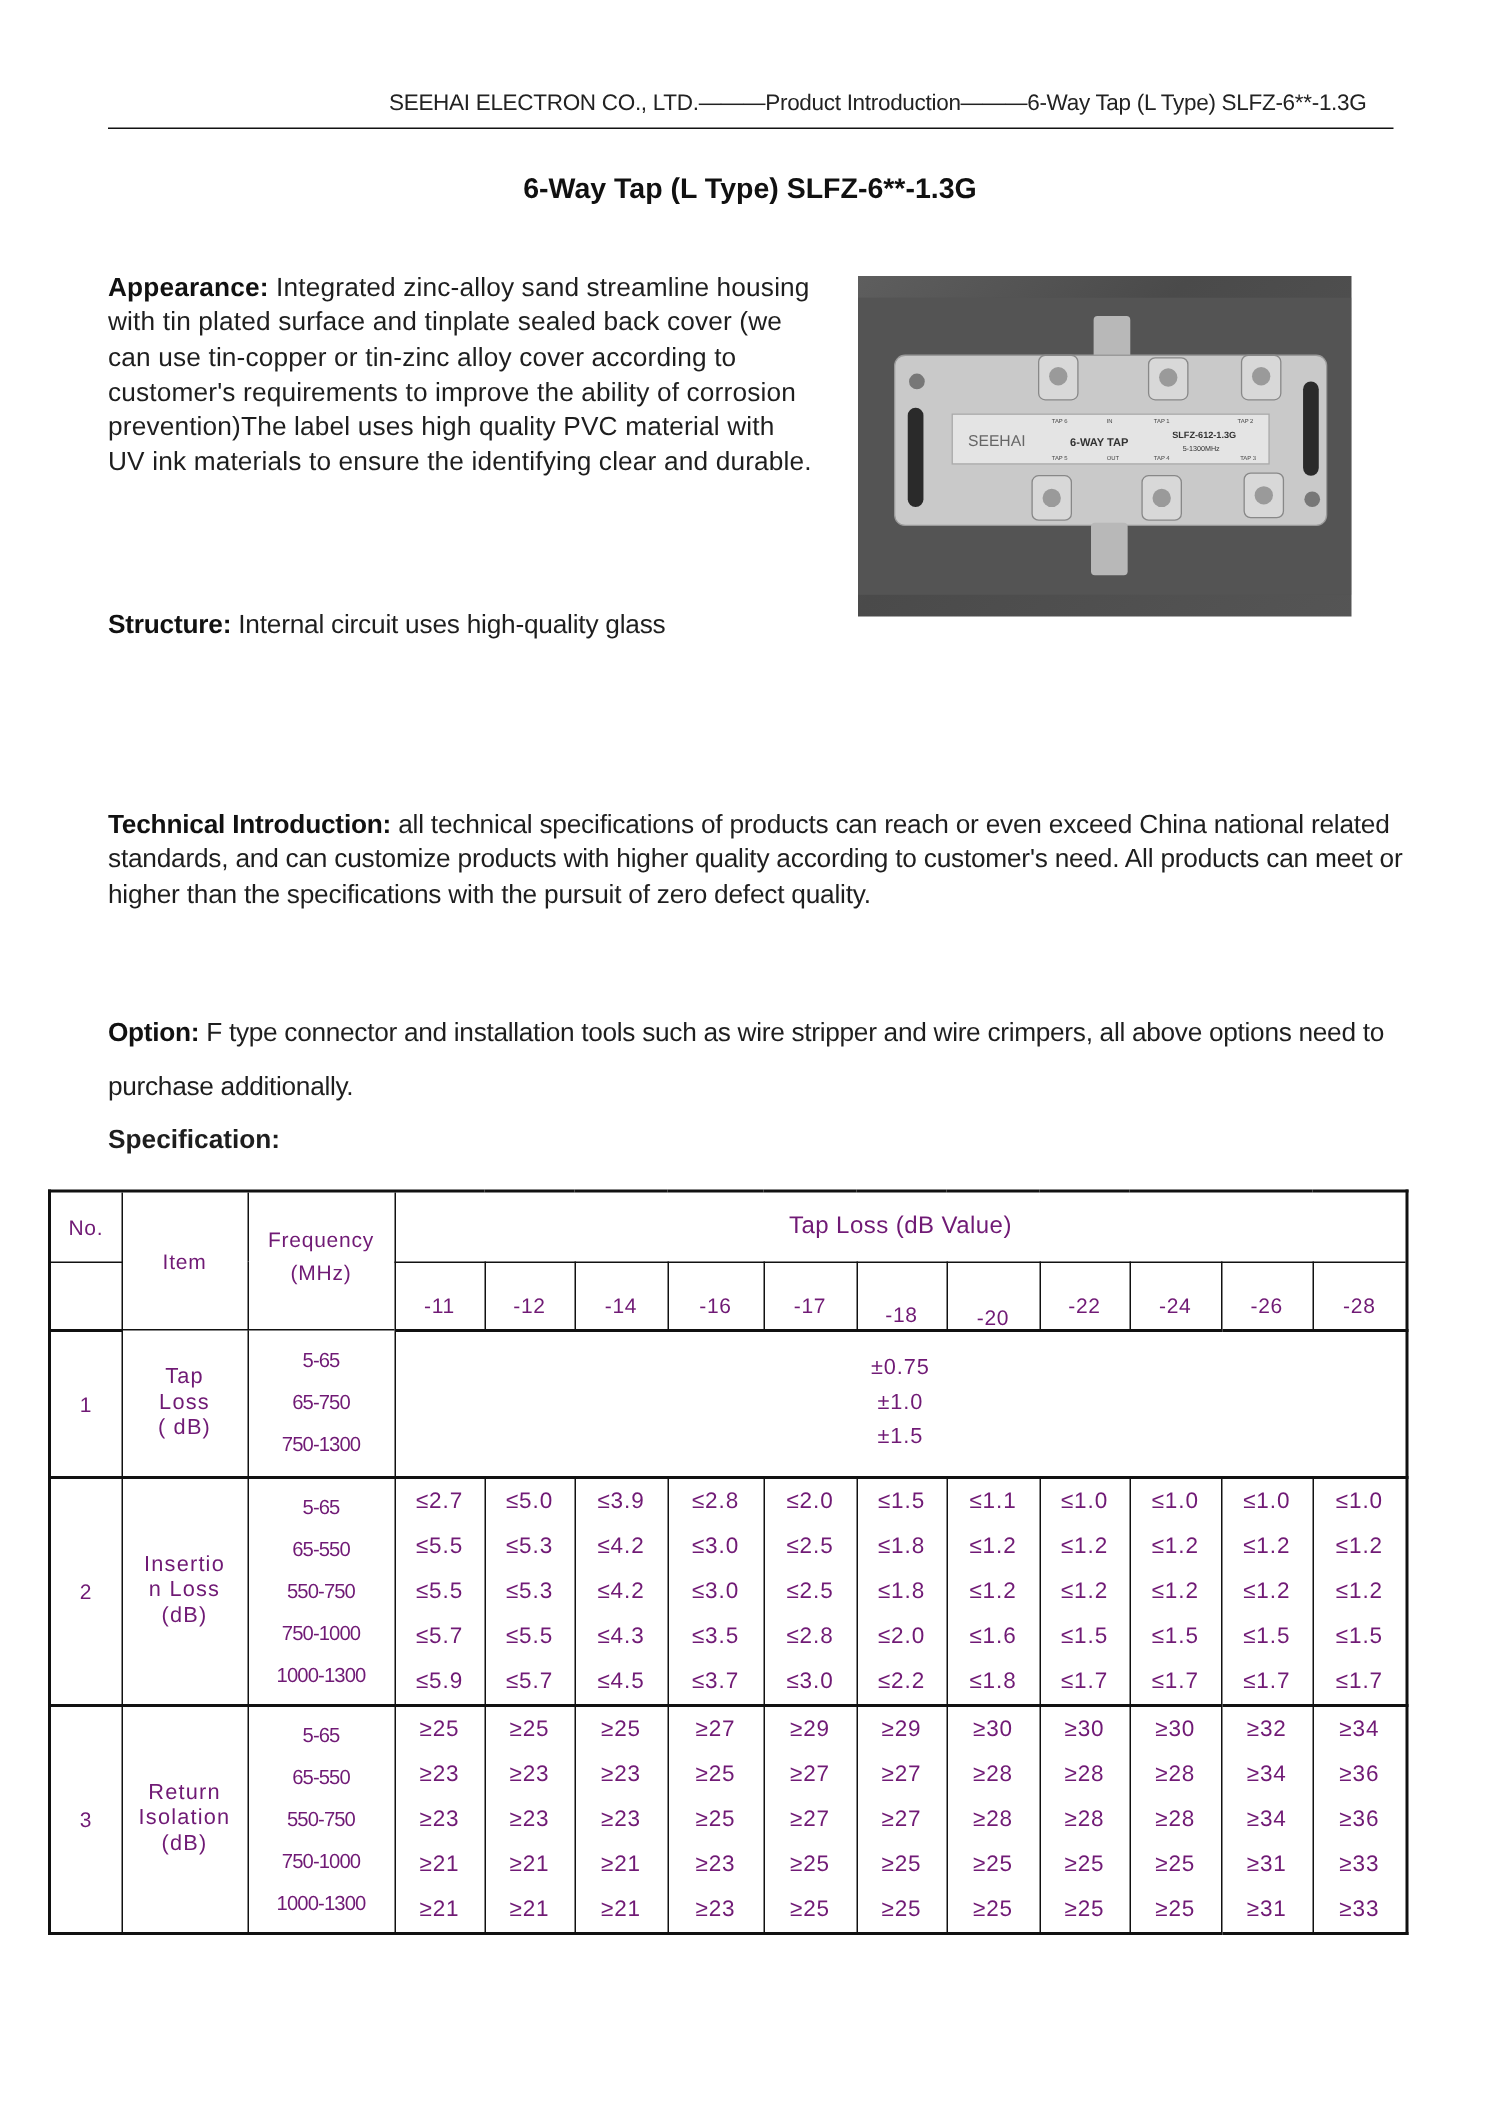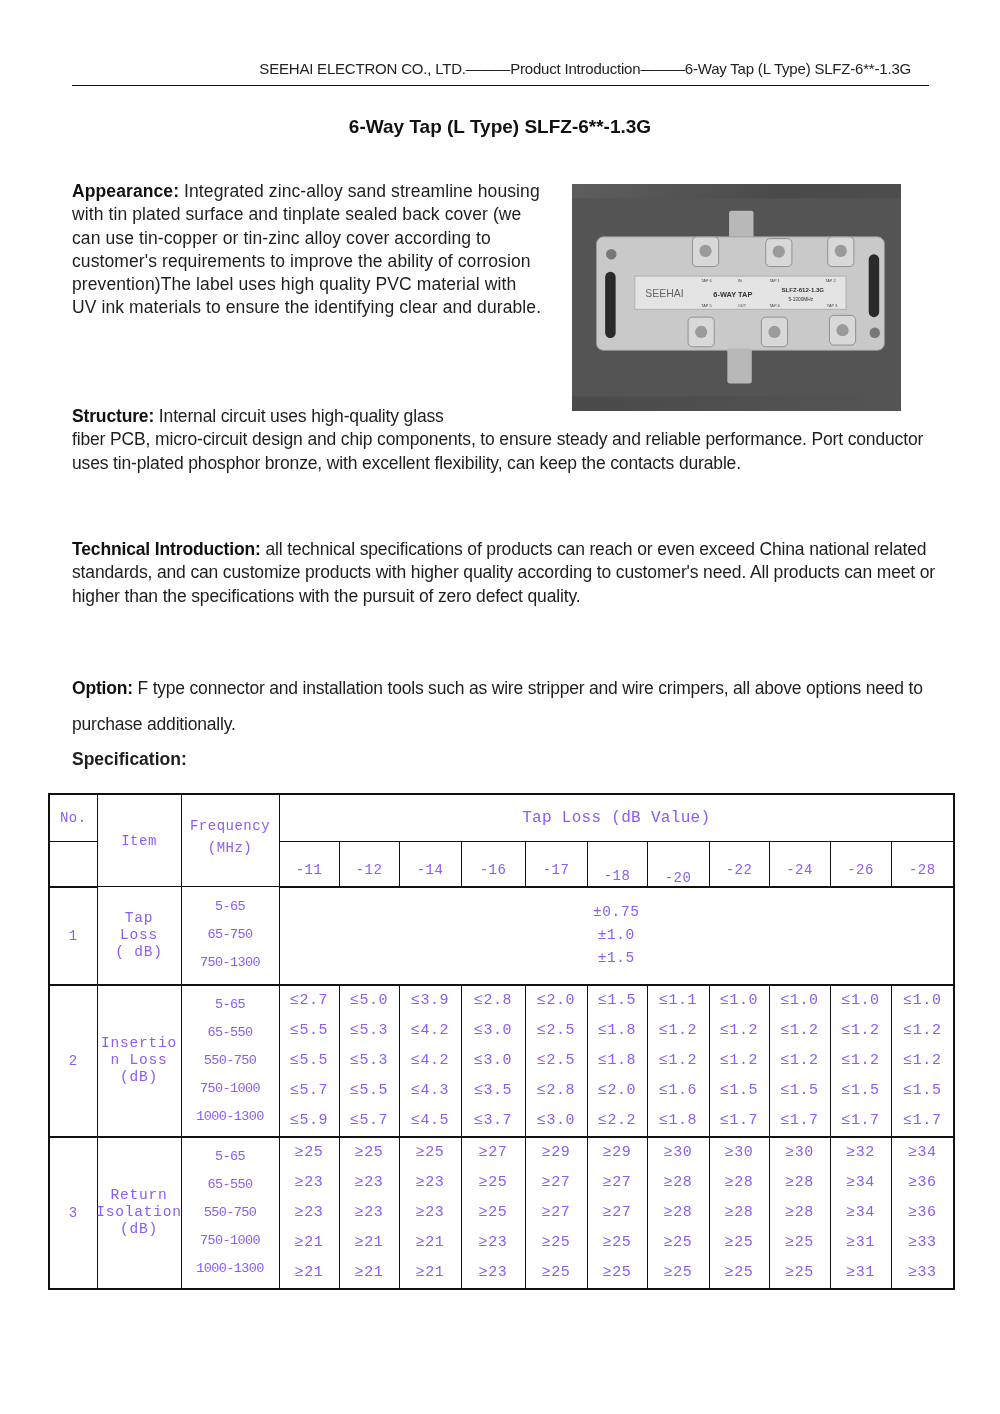--- a/index.html
+++ b/index.html
@@ -16,22 +16,22 @@
   #appearance { top: 180px; width: 470px; letter-spacing: 0.1px; }
   #structure { top: 405px; width: 870px; letter-spacing: -0.15px; }
   #techspec { top: 538px; width: 870px; letter-spacing: -0.15px; }
   #option { top: 670px; width: 870px; line-height: 36px; letter-spacing: -0.2px; }
   #spec-label { top: 748px; font-weight: bold; font-size: 17.5px; }
 
   .photo { position: absolute; left: 547px; top: 184px; width: 329px; height: 227px;
            background: linear-gradient(135deg, #5e5e5e 0%, #4a4a4a 40%, #555 100%); overflow: hidden; margin-left: 25px; }
   .photo svg { width: 100%; height: 100%; display: block; }
 
-  table.spec { position: absolute; left: 48px; top: 793px; width: 905px;
-               border-collapse: collapse; table-layout: fixed; font-size: 14px; color: #8b5cf6; font-family: Liberation Mono, monospace; }
+  table.spec { position: absolute; left: 32px; top: 793px; width: 905px;
+               border-collapse: collapse; table-layout: fixed; font-size: 14px; color: #701a75; }
   table.spec td { border: 1.5px solid #111; text-align: center; vertical-align: middle; padding: 0; }
   table.spec .outer-top td { border-top: 2.5px solid #111; }
   table.spec td.first { border-left: 2.5px solid #111; }
   table.spec td.last { border-right: 2.5px solid #111; }
   table.spec tr.group-end td { border-bottom: 2.5px solid #111; }
   .hdr-small { font-size: 14px; letter-spacing: 0.5px; }
   .tap-title { font-size: 16px; letter-spacing: 0.3px; }
   .stack { display: flex; flex-direction: column; align-items: center; justify-content: center; }
   .stack span { display: block; }
   .freq span { font-size: 13.5px; letter-spacing: -0.6px; line-height: 28px; }
@@ -96,21 +96,20 @@
       <text x="226" y="124">TAP 4</text>
       <text x="292" y="124">TAP 3</text>
     </g>
 
     <rect x="178" y="172" width="28" height="40" rx="3" fill="#b8b8b8"></rect>
   </svg>
 </div>
 
 <div class="para" id="structure">
   <b>Structure:</b><span> Internal circuit uses high-quality glass</span><br>
-  <span>fiber PCB, micro-circuit design and chip components, to ensure steady and reliable performance. Port conductor uses tin-plated phosphor bronze, with excellent flexibility, can keep the contacts durable.</span>
 </div>
 
 <div class="para" id="techspec">
   <b>Technical Introduction:</b><span> all technical specifications of products can reach or even exceed China national related standards, and can customize products with higher quality according to customer's need. All products can meet or higher than the specifications with the pursuit of zero defect quality.</span>
 </div>
 
 <div class="para" id="option">
   <b>Option:</b><span> F type connector and installation tools such as wire stripper and wire crimpers, all above options need to purchase additionally.</span>
 </div>
 

